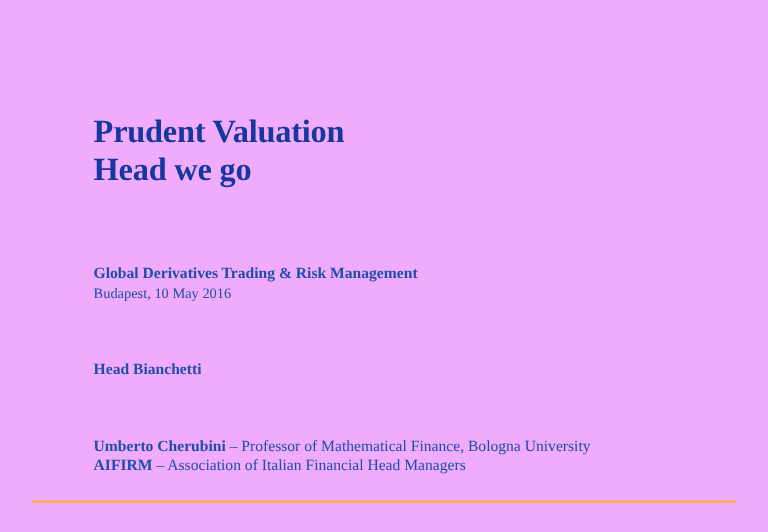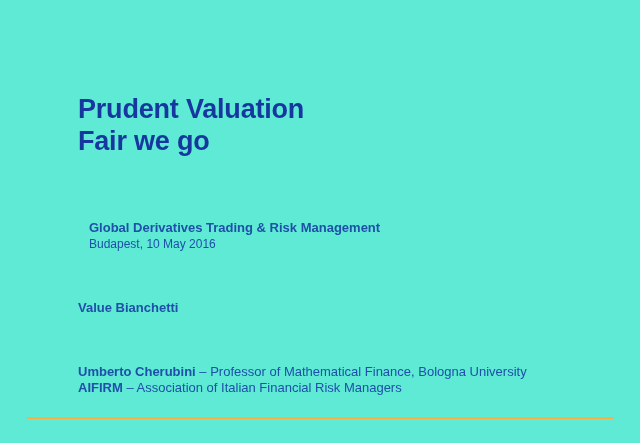--- a/index.html
+++ b/index.html
@@ -11,42 +11,43 @@
     height: 443px;
     background: #ffffff;
     font-family: "Liberation Sans", sans-serif;
     overflow: hidden;
     position: relative;
   }
 
   .slide {
     position: absolute;
     inset: 0;
-    background: #5eead4;
+    background: #f0abfc;
+    font-family: Liberation Serif, serif;
   }
 
   
   .title-block {
     position: absolute;
     left: 78px;
     top: 93px;
   }
   .title-line {
     color: #16379E;
     font-size: 27px;
     font-weight: bold;
     line-height: 32px;
     letter-spacing: -0.2px;
     white-space: nowrap;
   }
 
   
   .event-block {
     position: absolute;
-    left: 89px;
+    left: 78px;
     top: 220px;
   }
   .event-title {
     color: #1F4FA8;
     font-size: 13px;
     font-weight: bold;
     line-height: 16px;
     white-space: nowrap;
   }
   .event-place {
@@ -112,36 +113,36 @@
     background: #F7B041;
   }
 </style>
 </head>
 <body>
 
 <div class="slide">
 
   <div class="title-block">
     <div class="title-line">Prudent Valuation</div>
-    <div class="title-line">Fair we go</div>
+    <div class="title-line">Head we go</div>
   </div>
 
   <div class="event-block">
     <div class="event-title">Global Derivatives Trading &amp; Risk Management</div>
     <div class="event-place">Budapest, 10 May 2016</div>
   </div>
 
   <div class="author-block">
-    <div class="author-name">Value Bianchetti</div>
+    <div class="author-name">Head Bianchetti</div>
   </div>
 
   <div class="collab-block">
     <div class="collab-line">
       <span class="lead">Umberto Cherubini</span><span> – Professor of Mathematical Finance, Bologna University</span>
     </div>
     <div class="collab-line">
-      <span class="lead">AIFIRM</span><span> – Association of Italian Financial Risk Managers</span>
+      <span class="lead">AIFIRM</span><span> – Association of Italian Financial Head Managers</span>
     </div>
   </div>
 
   <div class="footer-rule"></div>
 
 </div>
 
 </body></html>

